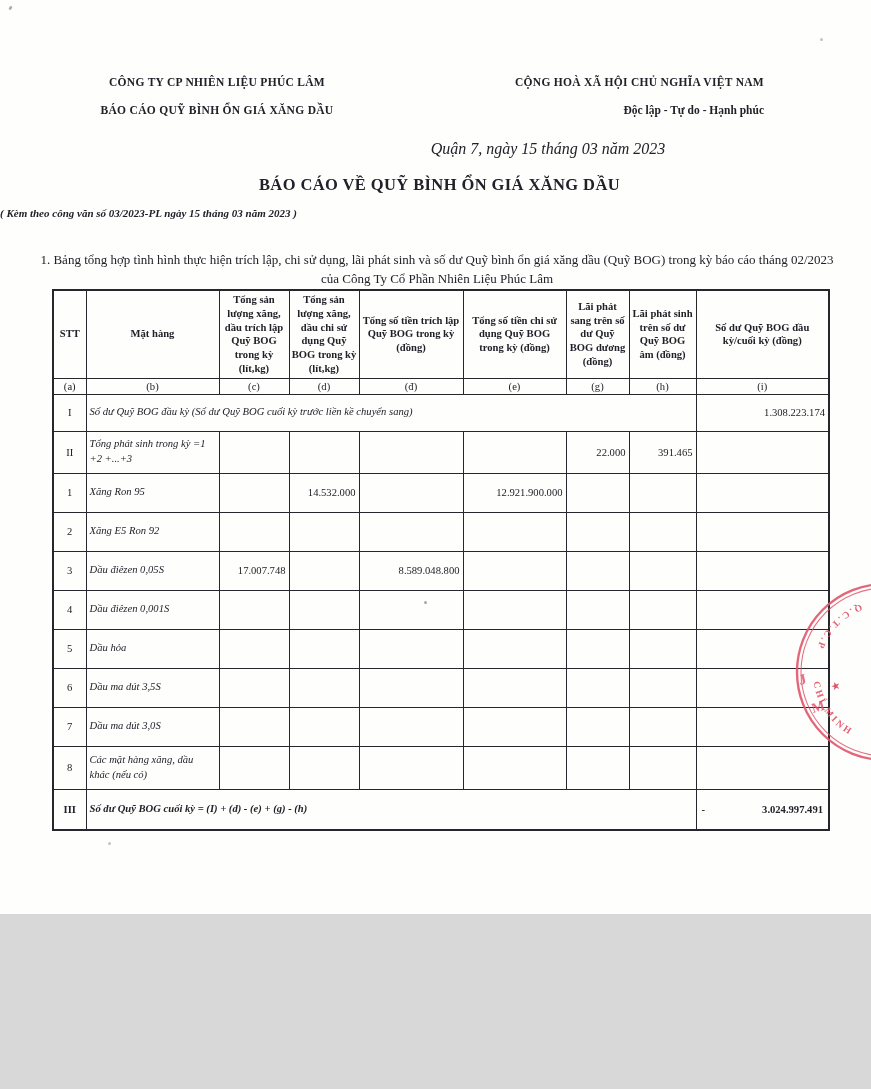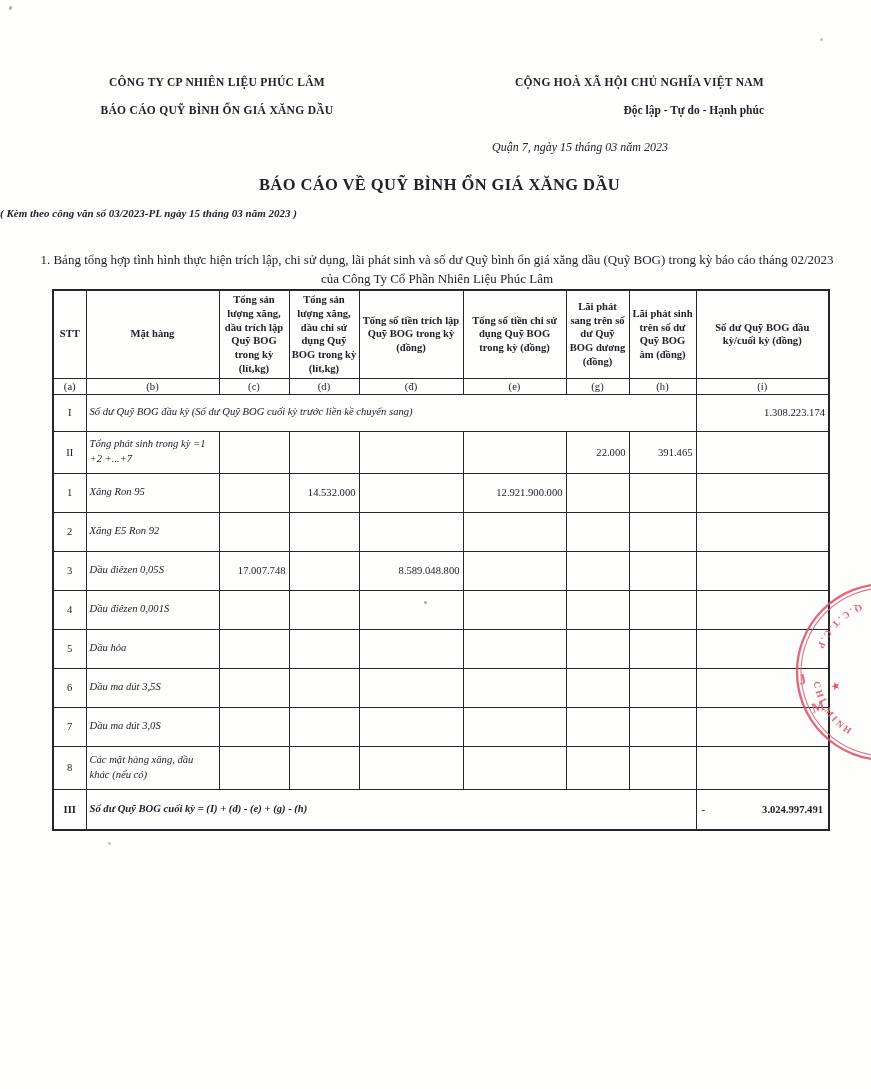--- a/index.html
+++ b/index.html
@@ -1,30 +1,30 @@
 <!DOCTYPE html>
 <html><head>
 <meta charset="utf-8">
 <style>
   html,body{margin:0;padding:0;background:#d8d8d8;}
   .page{
-    position:relative;width:871px;height:1089px;margin:0 auto;
+    position:relative;width:871px;height:914px;margin:0 auto;
     background:#fefefd;overflow:hidden;
     font-family:"Liberation Serif","DejaVu Serif",serif;
     color:#21212a;
   }
   
   .hdr-left{position:absolute;left:52px;top:76px;width:330px;text-align:center;}
   .hdr-left .line1{font-weight:bold;font-size:11.5px;letter-spacing:.3px;}
   .hdr-left .line2{font-weight:bold;font-size:11.5px;letter-spacing:.3px;margin-top:16px;}
   .hdr-right{position:absolute;left:428px;top:76px;width:336px;text-align:right;}
   .hdr-right .motto1{font-weight:bold;font-size:11.5px;letter-spacing:.3px;}
   .hdr-right .motto2{font-weight:bold;font-size:11.5px;margin-top:16px;}
-  .place-date{position:absolute;left:428px;top:140px;width:240px;text-align:right;
-    font-style:italic;font-size:12px;}
+  .place-date{position:absolute;left:428px;top:140px;width:240px;text-align:center;
+    font-style:italic;font-size:16px;}
   
   .doc-title{position:absolute;left:4px;top:175px;width:100%;text-align:center;
     font-weight:bold;font-size:16.5px;letter-spacing:.4px;}
   .doc-subtitle{position:absolute;left:0;top:207px;width:100%;text-align:left;
     font-weight:bold;font-style:italic;font-size:11px;}
   .intro{position:absolute;left:40px;top:251px;width:794px;text-align:center;
     font-size:13px;line-height:1.45;}
   
   table.report{
     position:absolute;left:52px;top:289px;width:776px;
@@ -111,21 +111,21 @@
         </tr>
       </thead>
     <tbody>
         <tr class="r-I">
           <td class="stt">I</td>
           <td class="lbl" colspan="7">Số dư Quỹ BOG đầu kỳ (Số dư Quỹ BOG cuối kỳ trước liền kề chuyển sang)</td>
           <td class="num">1.308.223.174</td>
         </tr>
         <tr class="r-II">
           <td class="stt">II</td>
-          <td class="lbl">Tổng phát sinh trong kỳ =1 +2 +...+7</td>
+          <td class="lbl">Tổng phát sinh trong kỳ =1 +2 +...+3</td>
           <td class="num"></td>
           <td class="num"></td>
           <td class="num"></td>
           <td class="num"></td>
           <td class="num">22.000</td>
           <td class="num">391.465</td>
           <td class="num"></td>
         </tr>
         <tr class="r-1">
           <td class="stt">1</td>

